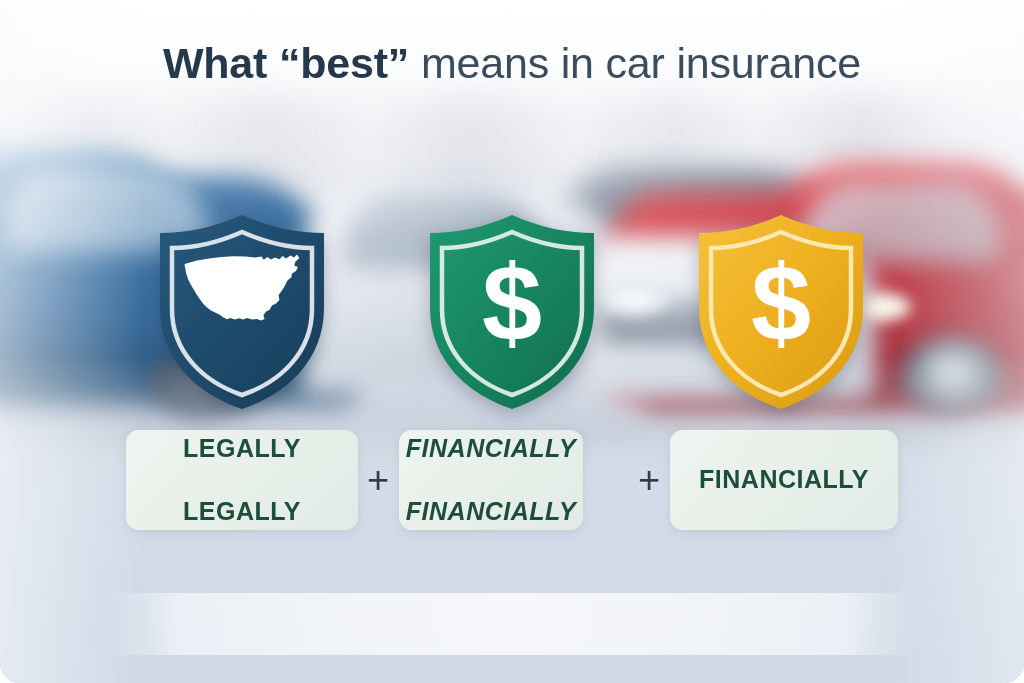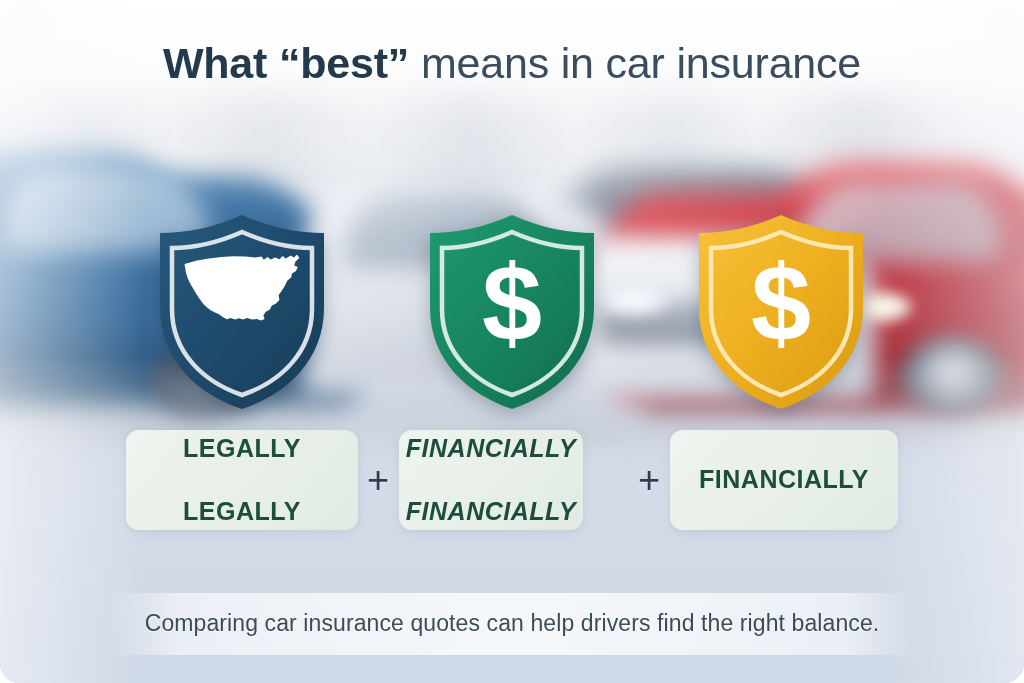--- a/index.html
+++ b/index.html
@@ -425,15 +425,14 @@
 
     <div class="plus" id="plus-2">+</div>
 
     <div class="pill" id="pill-afford">
       <span>FINANCIALLY</span>
     </div>
 
   </div>
 
   <div class="caption-band"></div>
-  <div class="caption">Comparing car insurance quotes can help drivers find the right balance.</div>
 
 </div>
 
 </body></html>

